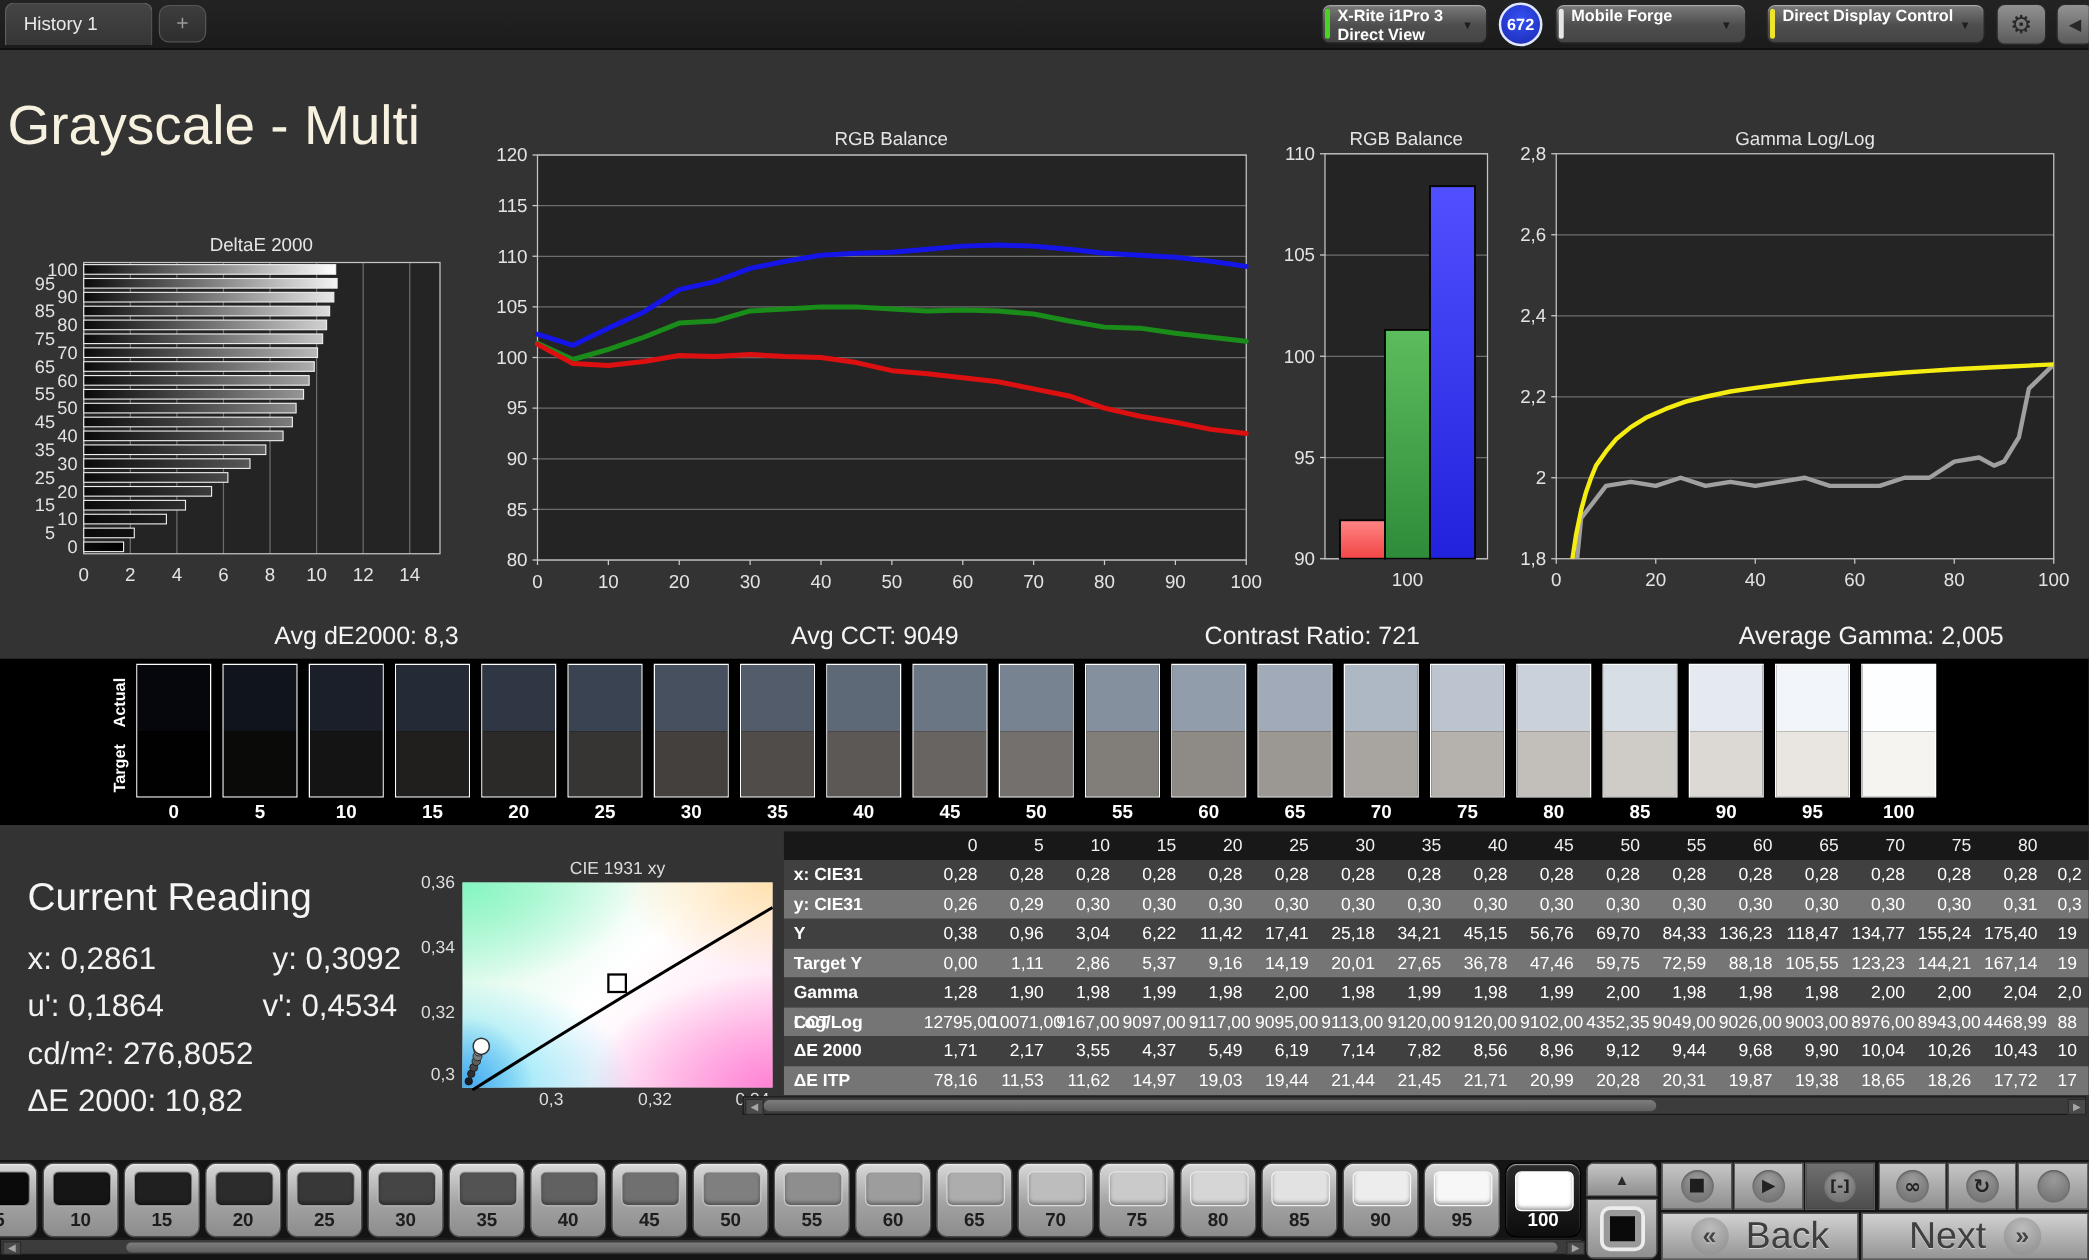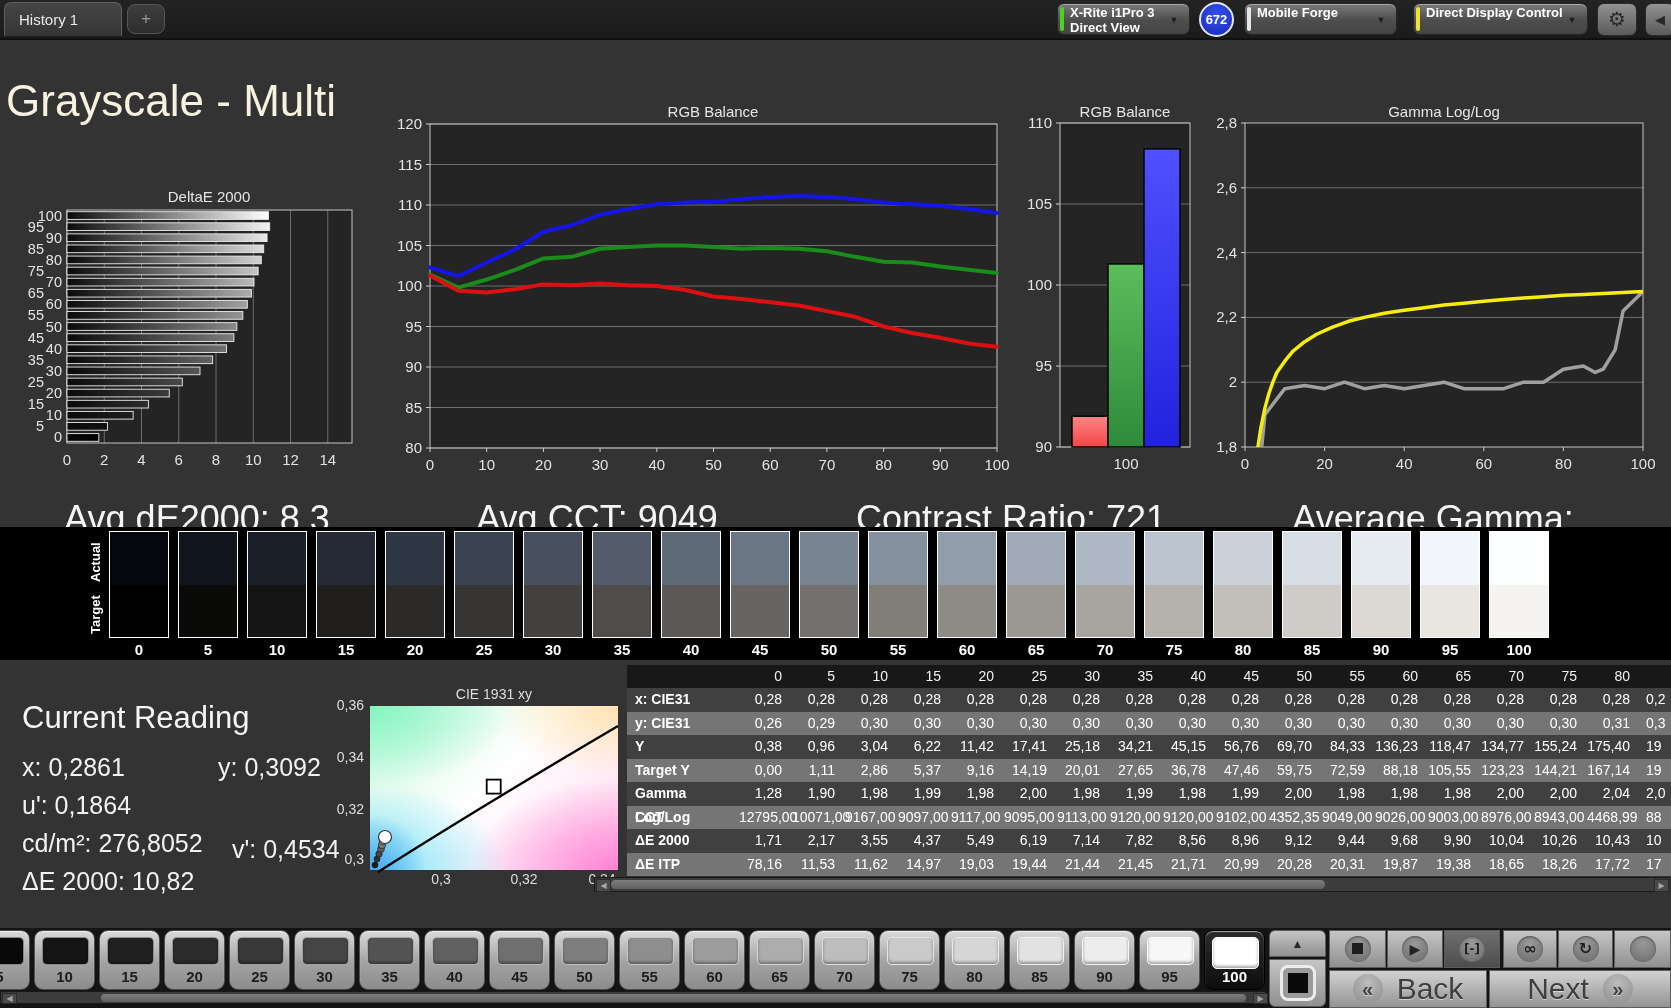--- a/index.html
+++ b/index.html
@@ -20,21 +20,21 @@
   .meter .chev{position:absolute;right:7px;top:9px;width:16px;height:14px;font-size:9px;color:#1e1e1e;
        text-align:center;line-height:14px;}
   .badge{left:1199px;top:2px;width:35px;height:35px;border-radius:50%;
        background:radial-gradient(circle at 50% 35%,#3550f2,#1a2ab2);border:2px solid #dfe6ff;box-sizing:border-box;
        color:#fff;font-size:13px;font-weight:bold;text-align:center;line-height:31px;}
   .sqbtn{top:3px;height:33px;background:linear-gradient(#929292,#5a5a5a);border:1px solid #2a2a2a;border-radius:7px;
        box-sizing:border-box;text-align:center;color:#282828;}
   
   #page-title{left:6px;top:76px;font-size:44px;color:#f7f2e0;}
   .chart-title{font-size:15px;color:#e5e5e5;text-align:center;}
-  .stat{top:498px;height:36px;font-size:36px;color:#f5f5f5;text-align:center;width:340px;}
+  .stat{top:498px;height:36px;font-size:20px;color:#f5f5f5;text-align:right;width:340px;}
   
   #strip{left:0;top:527px;width:1671px;height:133px;background:#000;}
   .vlabel{position:absolute;writing-mode:vertical-rl;transform:rotate(180deg);
        font-size:13px;font-weight:bold;color:#fff;text-align:center;}
   .swatch{position:absolute;top:4px;width:60px;height:107px;border:1.5px solid #fff;box-sizing:border-box;}
   .swatch div{width:100%;height:50%;}
   .swlbl{position:absolute;top:114px;width:60px;text-align:center;font-size:15px;font-weight:bold;color:#fff;}
   
   .cr{color:#f2f2f2;font-size:25px;white-space:nowrap;}
   
@@ -409,21 +409,21 @@
       <clipPath id="gclip">
         <rect x="75" y="15" width="398" height="324"></rect>
       </clipPath>
     </defs>
     <polyline points="75,507.4800000000001 94.9,306.6 114.80000000000001,280.68 134.7,277.44 154.60000000000002,280.68 174.5,274.2 194.39999999999998,280.68 214.29999999999998,277.44 234.20000000000002,280.68 254.1,277.44 274,274.2 293.9,280.68 313.79999999999995,280.68 333.7,280.68 353.59999999999997,274.2 373.5,274.2 393.40000000000003,261.24 413.3,258.0000000000001 425.24,264.4800000000001 433.2,261.24 445.14000000000004,241.79999999999995 453.09999999999997,202.9199999999999 473,183.48000000000005" fill="none" stroke="#a0a0a0" stroke-width="3.5" clip-path="url(#gclip)" stroke-linejoin="round"></polyline>
     <polyline points="86.94,345.48 90.92,319.56 94.9,300.12000000000006 98.88,285.53999999999996 102.86,274.2 106.84,264.4800000000001 114.80000000000001,253.14 122.75999999999999,243.4199999999999 134.7,233.7 146.64,226.24799999999993 162.56,219.12 178.48000000000002,213.28799999999993 194.39999999999998,209.39999999999992 214.29999999999998,205.18799999999996 234.20000000000002,202.272 254.1,199.67999999999998 274,197.088 293.9,195.14399999999992 313.79999999999995,193.2 333.7,191.58 353.59999999999997,189.96000000000004 373.5,188.66400000000004 393.40000000000003,187.36800000000005 413.3,186.39600000000002 433.2,185.42399999999998 453.09999999999997,184.45199999999994 473,183.48000000000005" fill="none" stroke="#f5ed12" stroke-width="3.5" clip-path="url(#gclip)" stroke-linejoin="round"></polyline>
   </svg>
 
 <div class="abs stat" style="left:27px;">Avg dE2000: 8,3</div>
 <div class="abs stat" style="left:427px;">Avg CCT: 9049</div>
-<div class="abs stat" style="left:841px;">Contrast Ratio: 721</div>
+<div class="abs stat" style="left:796px;">Contrast Ratio: 721</div>
 <div class="abs stat" style="left:1263px;">Average Gamma: 2,005</div>
 
 <div class="abs" id="strip">
   <div class="vlabel" style="left:88px;top:8px;height:54px;">Actual</div>
   <div class="vlabel" style="left:88px;top:62px;height:52px;">Target</div>
   <div id="swatches">
       <div class="swatch" style="left: 109px;">
         <div style="background: rgb(6, 7, 13);"></div>
         <div style="background: rgb(1, 1, 1);"></div>
       </div>
@@ -528,21 +528,21 @@
         <div style="background: rgb(246, 244, 241);"></div>
       </div>
       <div class="swlbl" style="left: 1489px;">100</div>
     </div>
 </div>
 
 <div class="abs" style="left:22px;top:700px;font-size:31px;color:#f5f5f5;">Current Reading</div>
 <div class="abs cr" style="left:22px;top:753px;">x: 0,2861</div>
 <div class="abs cr" style="left:218px;top:753px;">y: 0,3092</div>
 <div class="abs cr" style="left:22px;top:791px;">u': 0,1864</div>
-<div class="abs cr" style="left:232px;top:791px;margin-top:44px;">v': 0,4534</div>
+<div class="abs cr" style="left:210px;top:791px;">v': 0,4534</div>
 <div class="abs cr" style="left:22px;top:829px;">cd/m²: 276,8052</div>
 <div class="abs cr" style="left:22px;top:867px;">ΔE 2000: 10,82</div>
 
 <div class="abs cielbl" style="left:370px;top:686px;width:248px;text-align:center;">CIE 1931 xy</div>
 <div class="abs cielbl" style="left:312px;top:697px;width:52px;text-align:right;">0,36</div>
 <div class="abs cielbl" style="left:312px;top:749px;width:52px;text-align:right;">0,34</div>
 <div class="abs cielbl" style="left:312px;top:801px;width:52px;text-align:right;">0,32</div>
 <div class="abs cielbl" style="left:312px;top:851px;width:52px;text-align:right;">0,3</div>
 <div class="abs" id="cie-plot">
   <svg id="svg-cie" width="248" height="164" style="left:0;top:0;">

